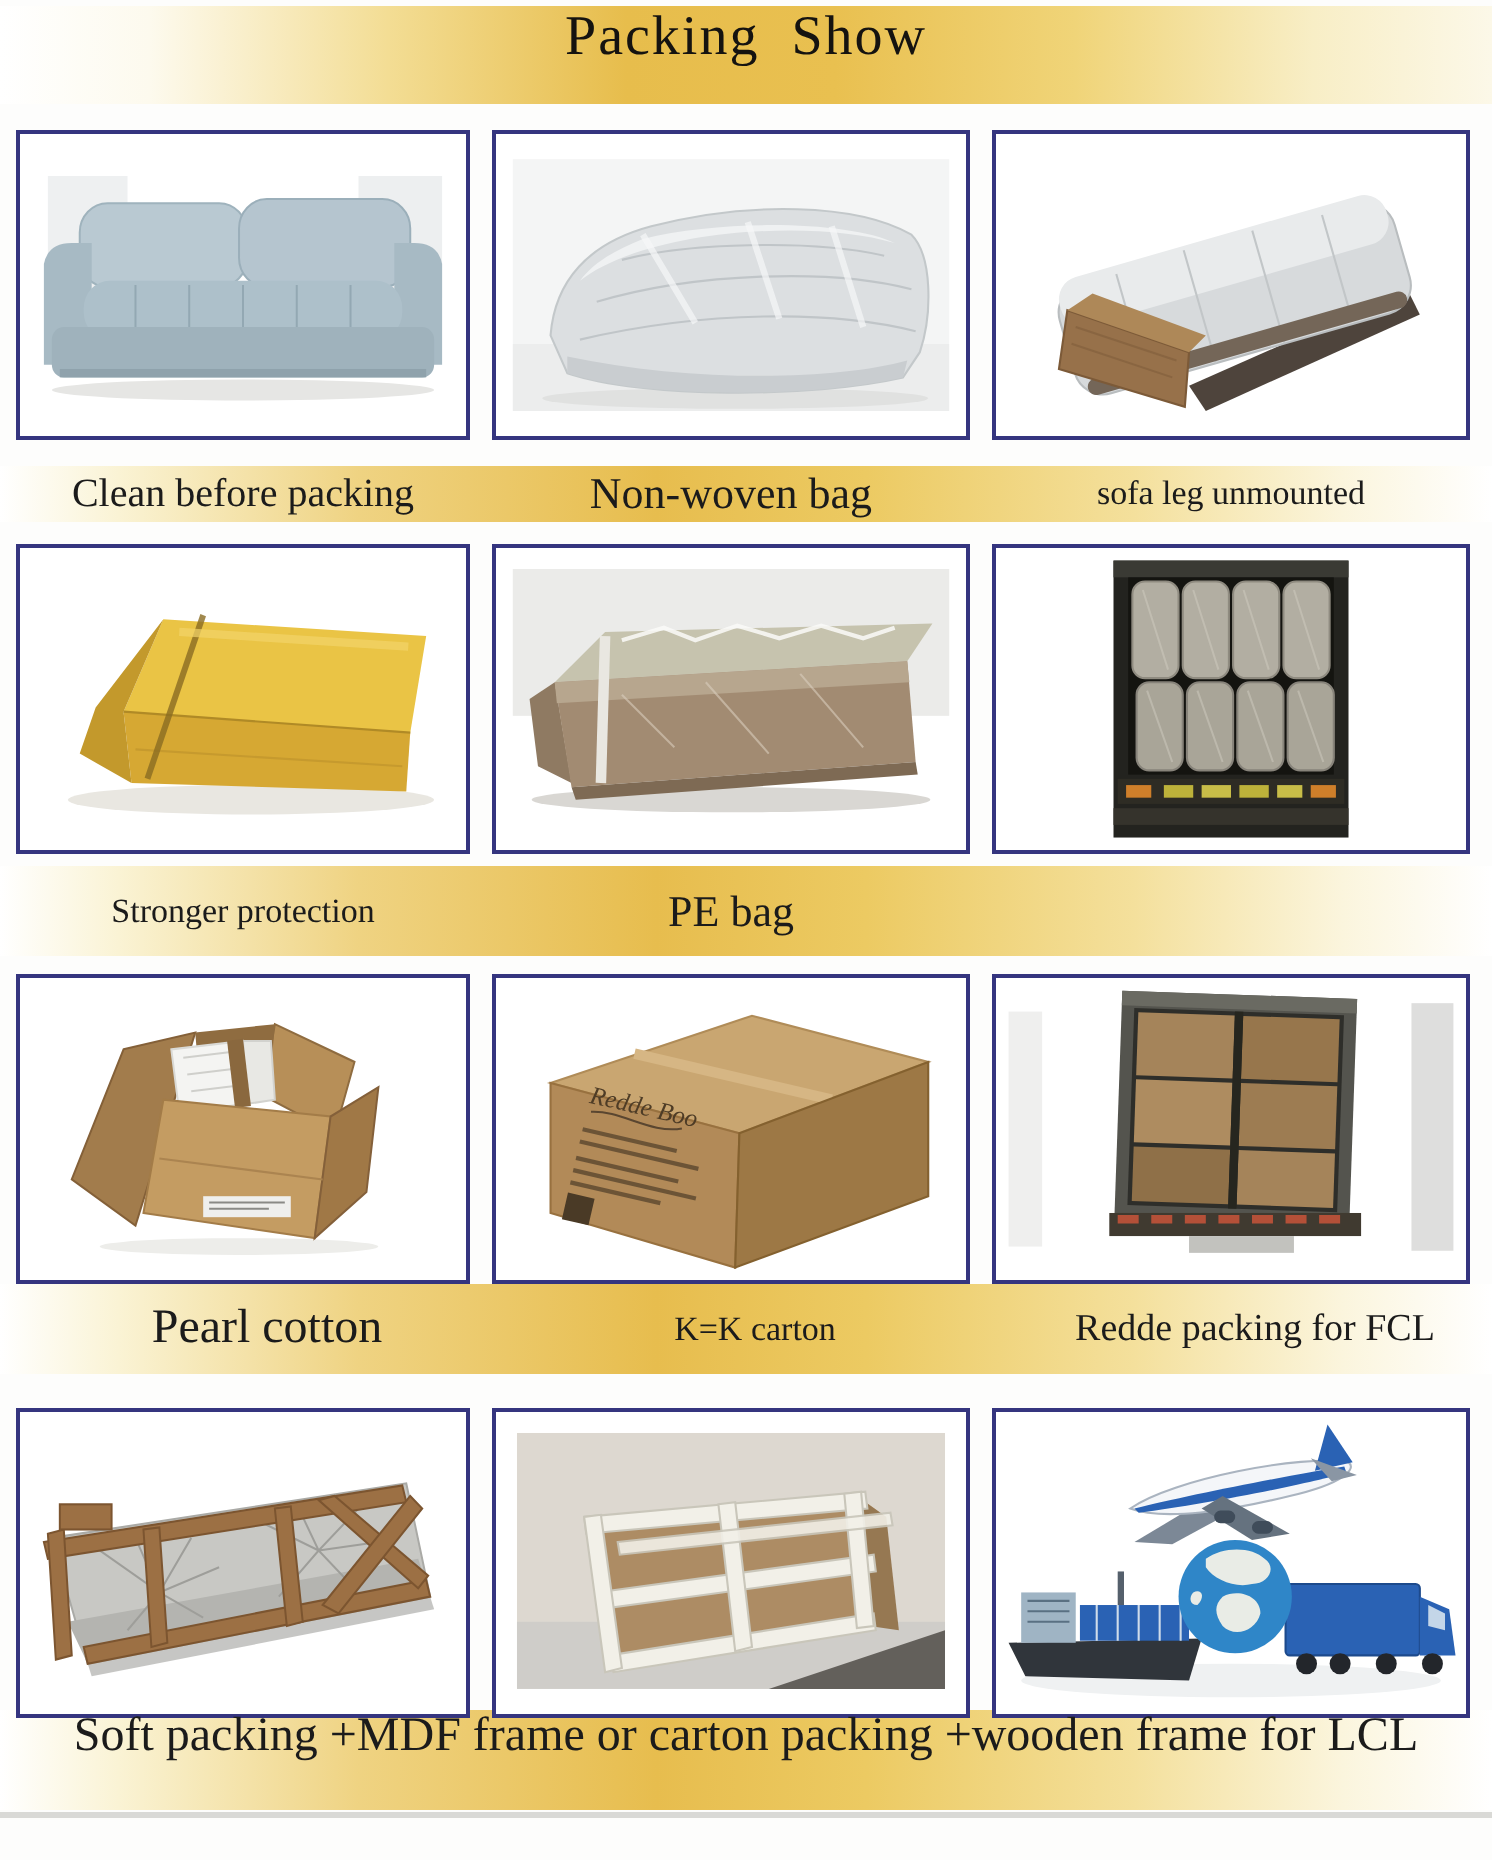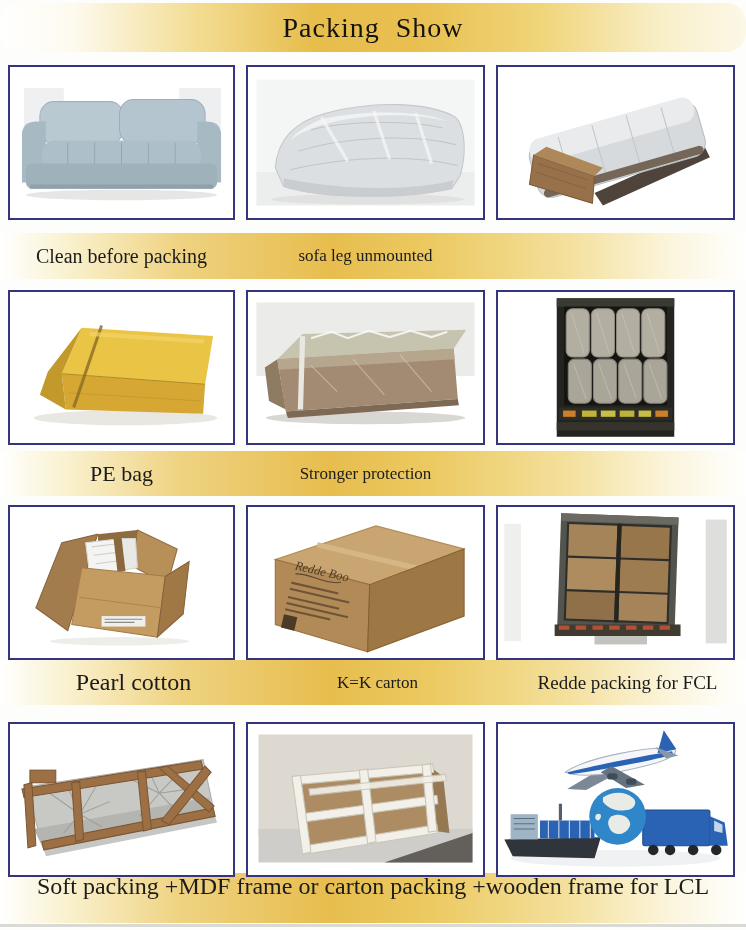--- a/index.html
+++ b/index.html
@@ -1,30 +1,30 @@
 <!DOCTYPE html>
 <html><head>
 <meta charset="utf-8">
 <style>
   html,body{margin:0;padding:0;}
   body{width:746px;height:930px;background:#f2f2f0;font-family:"Liberation Serif", serif;}
   .page{position:relative;width:746px;height:930px;background:#fdfdfc;overflow:hidden;}
   .band-gold{background:linear-gradient(90deg,#ffffff 0%,#fdfaee 10%,#f3dd94 26%,#e7bd4c 42%,#e9c050 56%,#f0d478 72%,#f8eec6 88%,#fcf8e8 100%);}
   .band-cap{background:linear-gradient(90deg,#ffffff 0%,#faf3d4 8%,#efd382 24%,#e7bd4e 44%,#ecca62 58%,#f4e09c 76%,#fbf5dd 90%,#ffffff 100%);}
-  .title-band{height:49px;margin-top:3px;display:flex;align-items:center;justify-content:center;border-radius:20px;}
+  .title-band{height:49px;margin-top:3px;display:flex;justify-content:center;}
   .title-text{font-size:28px;color:#151310;letter-spacing:1px;white-space:pre;}
   .cols{display:grid;grid-template-columns:227px 239px 239px;column-gap:11px;padding:0 8px;box-sizing:border-box;width:746px;}
   .cells{align-items:stretch;}
   .cell{background:#ffffff;border:2px solid #35357f;box-shadow:inset 0 0 0 1px #9a9acb;box-sizing:border-box;}
   .cell svg{display:block;width:100%;height:100%;}
   .r1{height:150px;margin-top:13px;}
   .r2{height:148px;margin-top:11px;}
   .r3{height:142px;margin-top:9px;}
   .r4{height:131px;margin-top:17px;}
-  .cap-band{height:46px;align-items:center;text-align:center;}
+  .cap-band{height:28px;align-items:center;text-align:center;}
   .cap1{margin-top:18px;}
   .cap2{margin-top:13px;height:45px;}
   .cap3{margin-top:13px;height:45px;padding-left:20px;}
   .cap-text{color:#1b1b1b;}
   .sz19{font-size:19px;}
   .sz20{font-size:20px;}
   .sz21{font-size:17px;}
   .sz22{font-size:22px;}
   .sz24{font-size:24px;}
   .bottom-band{height:50px;margin-top:20px;display:flex;justify-content:center;}
@@ -82,20 +82,21 @@
         </g>
         <path d="M34,84 L92,104 L90,130 L30,112 Z" fill="#97714a" stroke="#7c5a38"></path>
         <path d="M34,84 L46,76 L100,96 L92,104 Z" fill="#ae8858"></path>
         <path d="M38,92 L86,108 M36,100 L84,116" stroke="#7c5a38" opacity="0.5" fill="none"></path>
       </svg>
     </div>
   </div>
 
   <div class="cols cap-band cap1 band-cap">
     <span class="cap-text sz20">Clean before packing</span>
+    <span class="cap-text sz22">Non-woven bag</span>
     <span class="cap-text sz21">sofa leg unmounted</span>
   </div>
 
   <div class="cols cells r2">
     <div class="cell">
       <svg viewBox="0 0 224 144" preserveAspectRatio="none">
         <rect width="224" height="144" fill="#ffffff"></rect>
         <ellipse cx="116" cy="120" rx="92" ry="7" fill="#e9e7e1"></ellipse>
         <path d="M72,34 L204,42 L196,88 L52,78 Z" fill="#eac445"></path>
         <path d="M52,78 L196,88 L194,116 L56,112 Z" fill="#d6a833"></path>
@@ -146,22 +147,22 @@
         <rect x="80" y="113" width="14" height="6" fill="#bdb23a"></rect>
           <rect x="98" y="113" width="14" height="6" fill="#c8bd48"></rect>
           <rect x="116" y="113" width="14" height="6" fill="#bdb23a"></rect>
           <rect x="134" y="113" width="12" height="6" fill="#c8bd48"></rect>
         <rect x="56" y="124" width="112" height="8" fill="#35332c"></rect>
       </svg>
     </div>
   </div>
 
   <div class="cols cap-band cap2 band-cap">
+    <span class="cap-text sz21">Stronger protection</span>
     <span class="cap-text sz22">PE bag</span>
-    <span class="cap-text sz21">Stronger protection</span>
   </div>
 
   <div class="cols cells r3">
     <div class="cell">
       <svg viewBox="0 0 224 144" preserveAspectRatio="none">
         <rect width="224" height="144" fill="#ffffff"></rect>
         <ellipse cx="110" cy="128" rx="70" ry="4" fill="#ededea"></ellipse>
         <path d="M52,34 L88,26 L58,118 L26,96 Z" fill="#a27c4c" stroke="#846038"></path>
         <path d="M128,22 L168,40 L158,74 L122,56 Z" fill="#b78f58" stroke="#8f6c40"></path>
         <path d="M88,26 L128,22 L126,44 L90,48 Z" fill="#8f6c40"></path>

